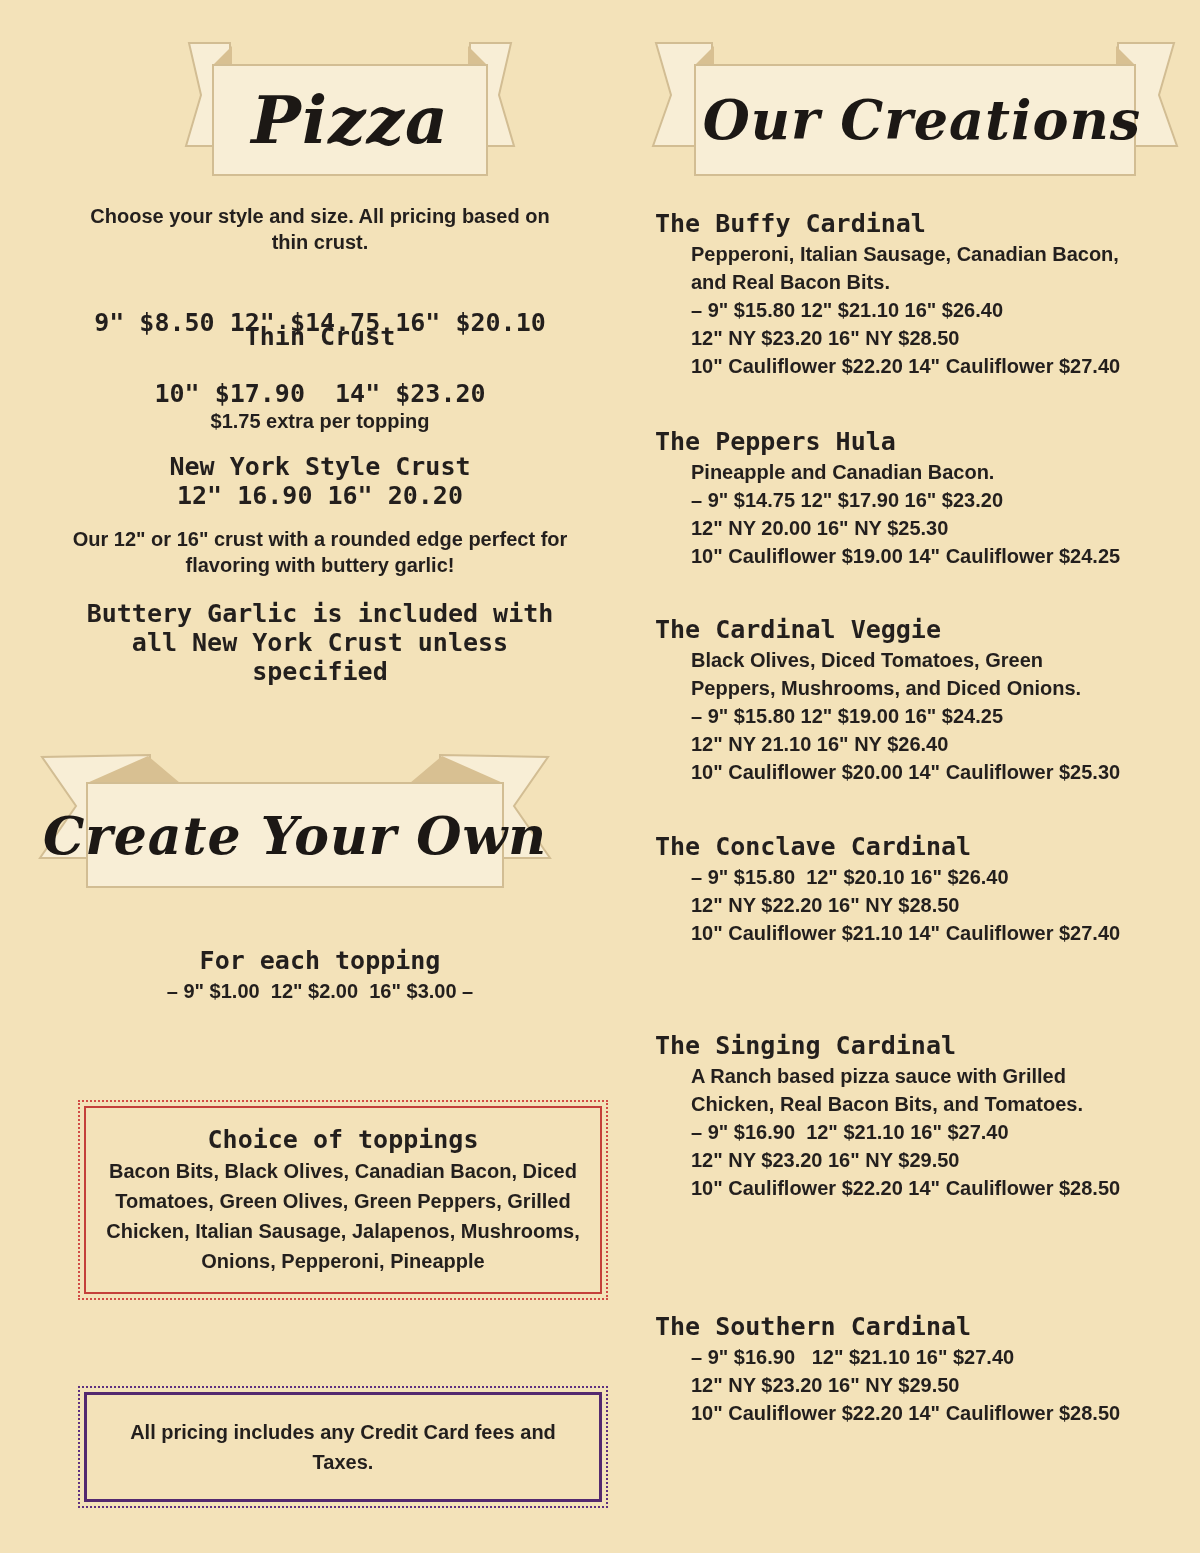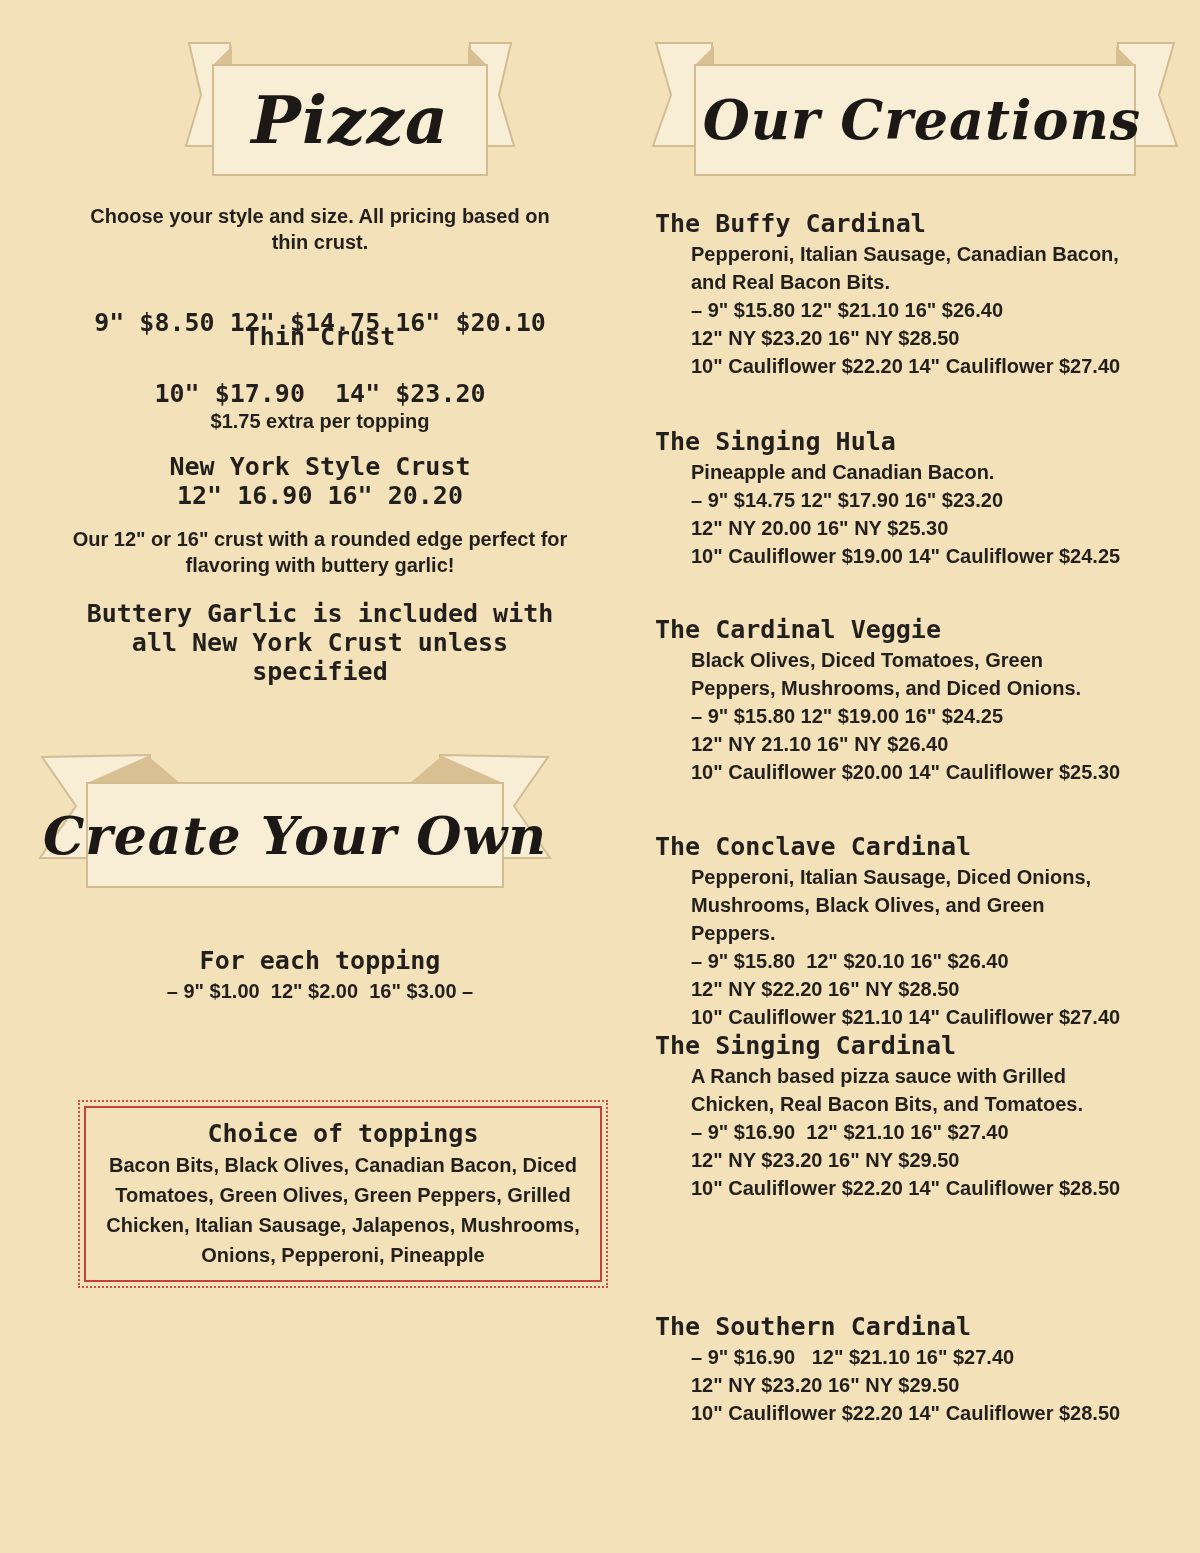--- a/index.html
+++ b/index.html
@@ -32,21 +32,21 @@
 
   
   .creation{position:absolute;left:15px;width:480px;}
   .creation-name{font-size:25px;line-height:28px;white-space:nowrap;margin-bottom:2px;}
   .creation-body{margin-left:36px;width:430px;}
   .creation-desc{font-size:20px;line-height:28px;}
   .price-line{font-size:20px;line-height:28px;white-space:pre;}
 
   
   .note-box{position:absolute;left:38px;width:530px;box-sizing:border-box;padding:4px;}
-  .note-box-inner{box-sizing:border-box;padding:10px 10px;}
+  .note-box-inner{box-sizing:border-box;padding:16px 10px;}
   #toppings-box{border:2px dotted #d14b45;}
   #toppings-box .note-box-inner{border:2px solid #c4403a;}
   #pricing-box{border:2px dotted #5d3080;}
   #pricing-box .note-box-inner{border:3px solid #53296f;}
   .box-title{font-size:25px;line-height:32px;white-space:pre;}
   .box-text{font-size:20px;line-height:30px;}
 </style>
 </head>
 <body>
 
@@ -91,20 +91,25 @@
   <div class="abs mono center" style="left:0;top:947px;width:560px;font-size:25px;line-height:28px;">For each topping</div>
   <div class="abs sans center" style="left:0;top:978px;width:560px;font-size:20px;line-height:26px;white-space:pre;">– 9" $1.00  12" $2.00  16" $3.00 –</div>
 
   <div id="toppings-box" class="note-box" style="top:1100px;">
     <div class="note-box-inner center">
       <div class="mono box-title">Choice of toppings</div>
       <div class="sans box-text">Bacon Bits, Black Olives, Canadian Bacon, Diced Tomatoes, Green Olives, Green Peppers, Grilled Chicken, Italian Sausage, Jalapenos, Mushrooms, Onions, Pepperoni, Pineapple</div>
     </div>
   </div>
 
+  <div id="pricing-box" class="note-box" style="top:1386px;">
+    <div class="note-box-inner center">
+      <div class="sans box-text" style="padding:6px 14px;">All pricing includes any Credit Card fees and Taxes.</div>
+    </div>
+  </div>
 </div>
 
 <div id="right-col" class="col">
 
   <div class="abs" style="left:5px;top:38px;width:540px;height:150px;">
     <svg class="ribbon-svg" width="540" height="150" viewBox="0 0 540 150">
       <polygon class="ribbon-shape" points="67,5 11,5 26,57 8,108 67,108"></polygon>
       <polygon class="ribbon-shape" points="473,5 529,5 514,57 532,108 473,108"></polygon>
       <polygon class="ribbon-fold" points="50,27 69,8 69,27"></polygon>
       <polygon class="ribbon-fold" points="490,27 471,8 471,27"></polygon>
@@ -117,21 +122,21 @@
     <div class="mono creation-name">The Buffy Cardinal</div>
     <div class="creation-body">
       <div class="sans creation-desc">Pepperoni, Italian Sausage, Canadian Bacon, and Real Bacon Bits.</div>
       <div class="sans price-line">– 9" $15.80 12" $21.10 16" $26.40</div>
       <div class="sans price-line">12" NY $23.20 16" NY $28.50</div>
       <div class="sans price-line">10" Cauliflower $22.20 14" Cauliflower $27.40</div>
     </div>
   </div>
 
   <div class="creation" style="top:428px;">
-    <div class="mono creation-name">The Singing Hula</div>
+    <div class="mono creation-name">The Peppers Hula</div>
     <div class="creation-body">
       <div class="sans creation-desc">Pineapple and Canadian Bacon.</div>
       <div class="sans price-line">– 9" $14.75 12" $17.90 16" $23.20</div>
       <div class="sans price-line">12" NY 20.00 16" NY $25.30</div>
       <div class="sans price-line">10" Cauliflower $19.00 14" Cauliflower $24.25</div>
     </div>
   </div>
 
   <div class="creation" style="top:616px;">
     <div class="mono creation-name">The Cardinal Veggie</div>
@@ -139,21 +144,20 @@
       <div class="sans creation-desc">Black Olives, Diced Tomatoes, Green Peppers, Mushrooms, and Diced Onions.</div>
       <div class="sans price-line">– 9" $15.80 12" $19.00 16" $24.25</div>
       <div class="sans price-line">12" NY 21.10 16" NY $26.40</div>
       <div class="sans price-line">10" Cauliflower $20.00 14" Cauliflower $25.30</div>
     </div>
   </div>
 
   <div class="creation" style="top:833px;">
     <div class="mono creation-name">The Conclave Cardinal</div>
     <div class="creation-body">
-      <div class="sans creation-desc">Pepperoni, Italian Sausage, Diced Onions, Mushrooms, Black Olives, and Green Peppers.</div>
       <div class="sans price-line">– 9" $15.80  12" $20.10 16" $26.40</div>
       <div class="sans price-line">12" NY $22.20 16" NY $28.50</div>
       <div class="sans price-line">10" Cauliflower $21.10 14" Cauliflower $27.40</div>
     </div>
   </div>
 
   <div class="creation" style="top:1032px;">
     <div class="mono creation-name">The Singing Cardinal</div>
     <div class="creation-body">
       <div class="sans creation-desc">A Ranch based pizza sauce with Grilled Chicken, Real Bacon Bits, and Tomatoes.</div>

